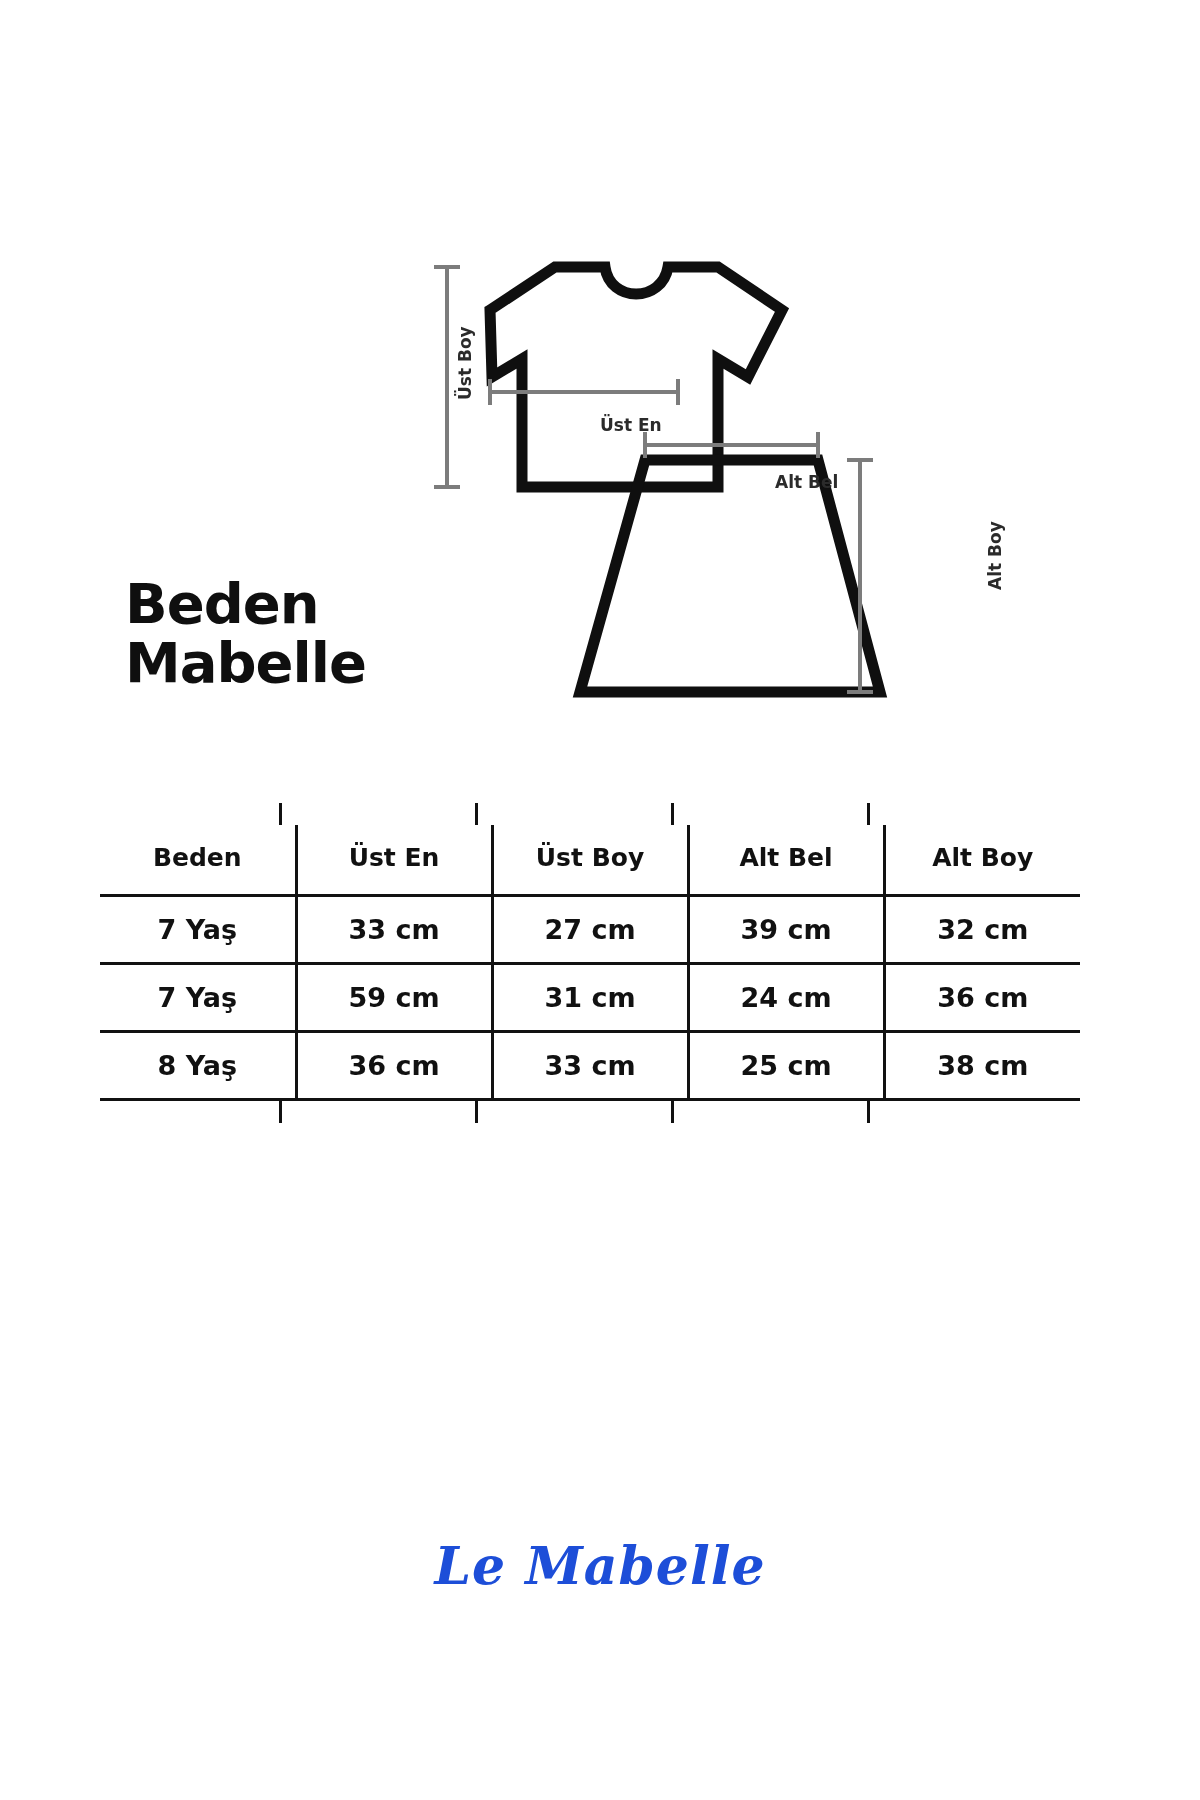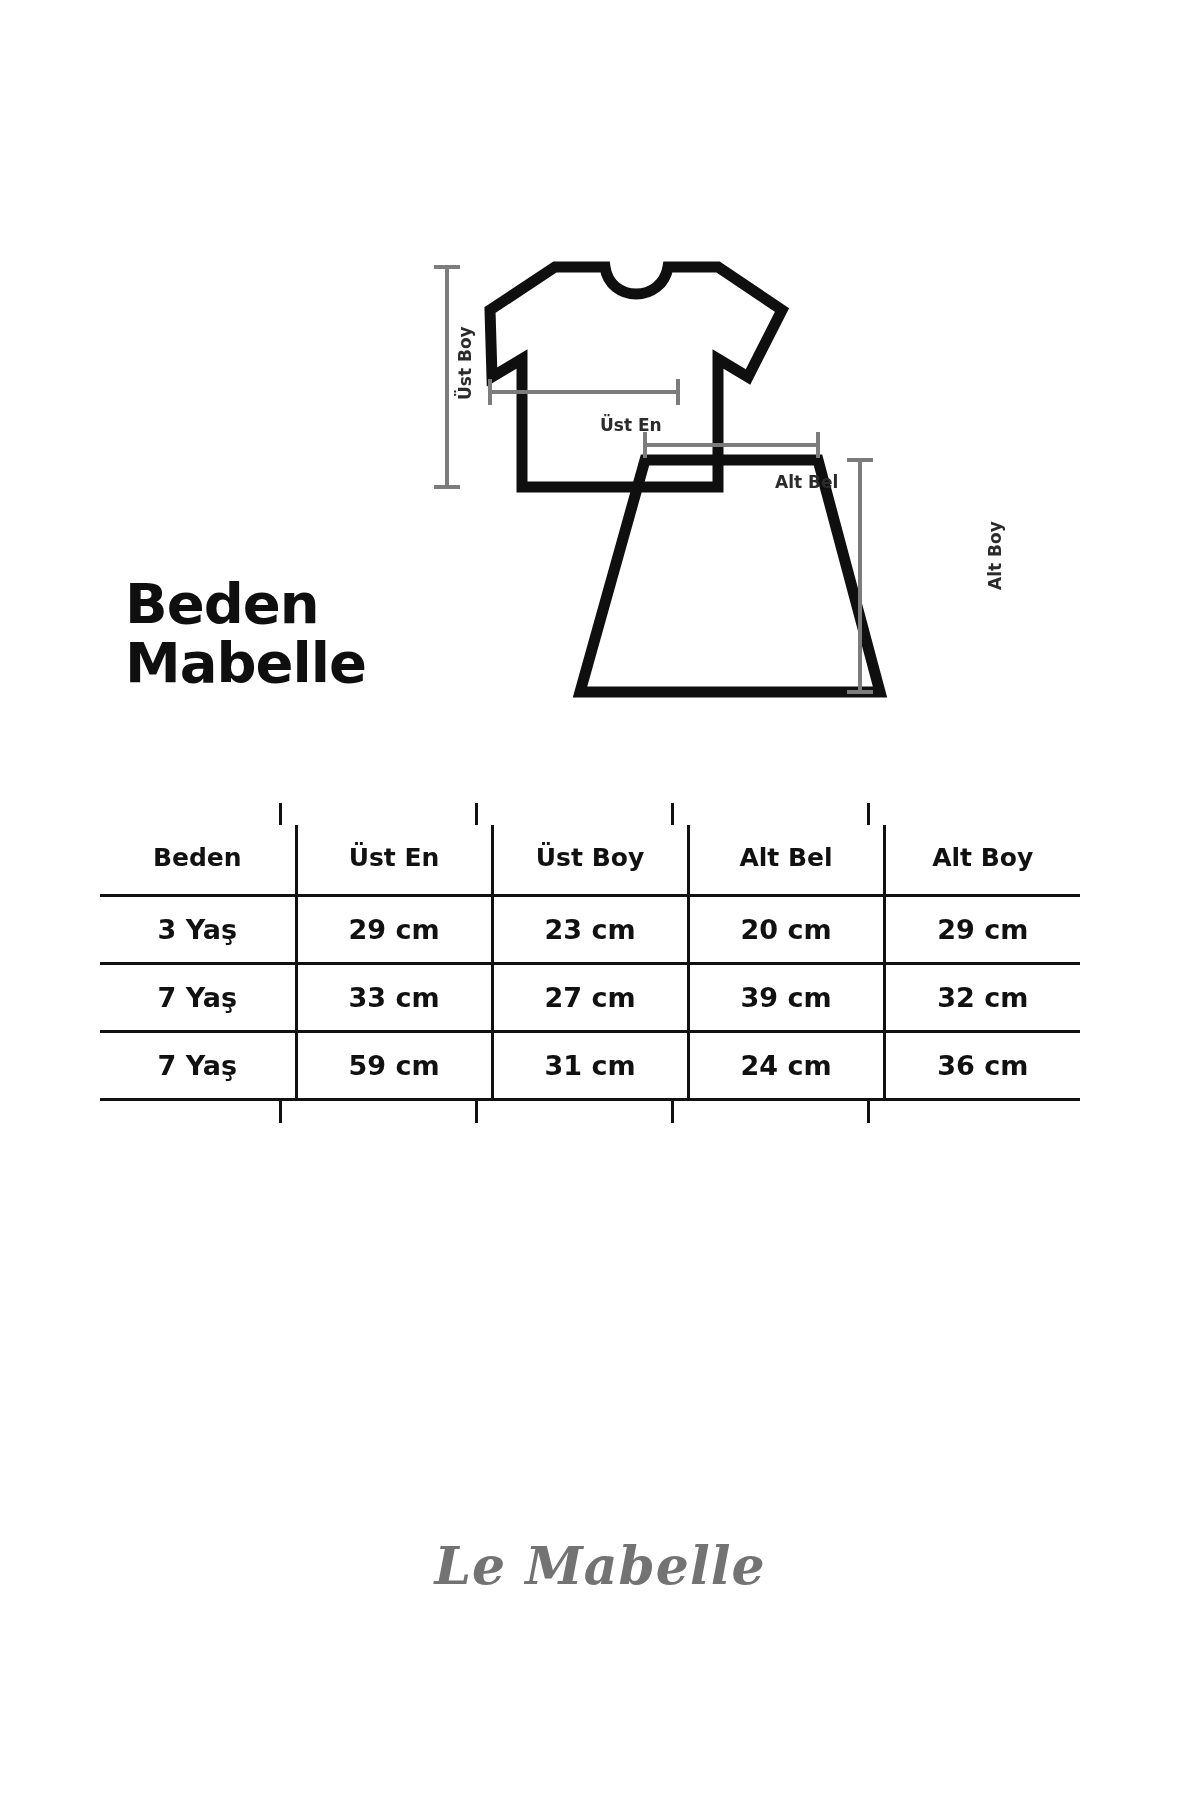--- a/index.html
+++ b/index.html
@@ -132,21 +132,21 @@
     position: absolute;
     left: 0;
     top: 1535px;
     width: 1200px;
     text-align: center;
     font-family: "DejaVu Serif", serif;
     font-style: italic;
     font-weight: bold;
     font-size: 52px;
     letter-spacing: 1px;
-    color: #737373;
+    color: #1d4ed8;
   }
 </style>
 </head>
 <body>
 
 <div class="page">
 
   <div class="title-block">
     <div class="title-line">Beden</div>
     <div class="title-line">Mabelle</div>
@@ -202,39 +202,39 @@
         <tr>
           <th>Beden</th>
           <th>Üst En</th>
           <th>Üst Boy</th>
           <th>Alt Bel</th>
           <th>Alt Boy</th>
         </tr>
       </thead>
       <tbody>
         <tr>
-          <td>3 Yaş</td>
-          <td>29 cm</td>
-          <td>23 cm</td>
-          <td>20 cm</td>
-          <td>29 cm</td>
-        </tr>
-        <tr>
           <td>7 Yaş</td>
           <td>33 cm</td>
           <td>27 cm</td>
           <td>39 cm</td>
           <td>32 cm</td>
         </tr>
         <tr>
           <td>7 Yaş</td>
           <td>59 cm</td>
           <td>31 cm</td>
           <td>24 cm</td>
           <td>36 cm</td>
+        </tr>
+        <tr>
+          <td>8 Yaş</td>
+          <td>36 cm</td>
+          <td>33 cm</td>
+          <td>25 cm</td>
+          <td>38 cm</td>
         </tr>
       </tbody>
     </table>
     <div class="tick-row bottom">
       <div class="tick" style="left:179px"></div>
       <div class="tick" style="left:375px"></div>
       <div class="tick" style="left:571px"></div>
       <div class="tick" style="left:767px"></div>
     </div>
   </div>

